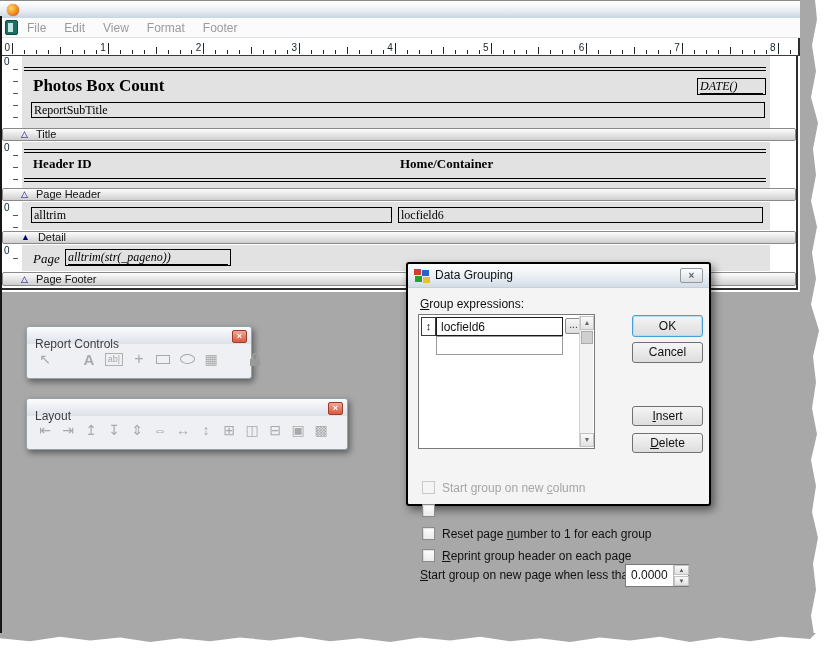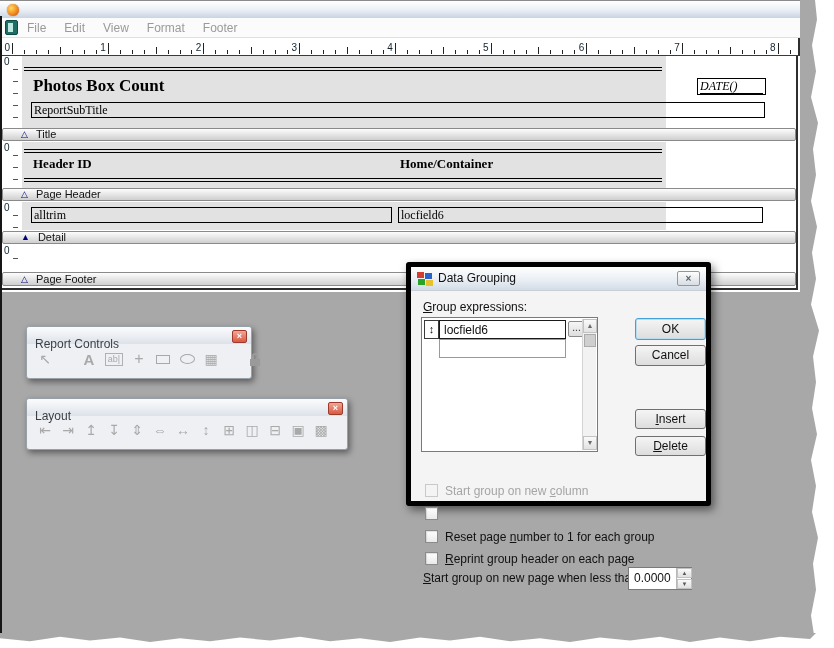--- a/index.html
+++ b/index.html
@@ -29,21 +29,21 @@
   .htick{position:absolute;bottom:1px;width:1px;background:#222;}
   .hnum{position:absolute;bottom:2px;width:11px;text-align:right;font-size:10px;color:#10232e;}
 
   
   .design{position:absolute;left:2px;top:56px;width:796px;height:234px;background:#fff;
           border-right:2px solid #2e2e2e;border-bottom:2px solid #2e2e2e;}
   .vruler{position:absolute;left:0;width:17px;background:#fff;}
   .vr-zero{position:absolute;left:2px;top:0;font-size:10px;color:#10232e;}
   .vr-ticks{position:absolute;right:1px;top:13px;bottom:2px;width:5px;
             background:repeating-linear-gradient(to bottom,#555 0 1px,transparent 1px 12px);}
-  .band-content{position:absolute;left:20px;width:644px;background:#e2e2e2;}
+  .band-content{position:absolute;left:20px;width:748px;background:#e2e2e2;}
   .dline{position:absolute;left:2px;right:4px;height:4px;border-top:1px solid #000;border-bottom:1px solid #000;}
   .band-bar{position:absolute;left:0;width:794px;height:13px;border:1px solid #8a8a8a;border-radius:2px;
             background:linear-gradient(#fdfdfd,#cfcfcf);display:flex;align-items:center;font-size:11px;color:#111;}
   .band-tri{margin-left:18px;font-size:9px;color:#00007a;line-height:1;}
   .band-label{margin-left:8px;line-height:1;}
   .serif{font-family:"Liberation Serif",serif;}
   .report-title{position:absolute;left:11px;top:20px;font-size:17px;font-weight:bold;color:#000;}
   .field-box{position:absolute;border:1px solid #000;}
   .field-text{display:block;margin:1px 2px 0 2px;border-bottom:1px solid #000;font-size:12px;
               line-height:13px;color:#000;white-space:nowrap;overflow:hidden;}
@@ -70,21 +70,21 @@
   .shape-rect{width:14px;height:9px;border:1px solid #a8a8a8;}
   .shape-oval{width:15px;height:10px;border:1px solid #a8a8a8;border-radius:50%;}
   .tool-sep{width:1px;height:22px;background:#c6c6c6;margin:0 6px;}
   .lock-icon{position:relative;width:10px;height:13px;}
   .lock-shackle{position:absolute;top:0;left:2px;width:6px;height:7px;border:2px solid #9a9a9a;
                 border-bottom:none;border-radius:4px 4px 0 0;}
   .lock-body{position:absolute;bottom:0;left:0;width:10px;height:7px;background:#9a9a9a;}
 
   
   .dialog{position:absolute;left:406px;top:262px;width:305px;height:244px;background:#f4f4f4;
-          border:5px solid #000000;border-radius:3px;box-shadow:3px 4px 9px rgba(0,0,0,.5);z-index:50;
+          border:2px solid #000000;border-radius:3px;box-shadow:3px 4px 9px rgba(0,0,0,.5);z-index:50;
           font-size:12px;color:#111;}
   .dlg-titlebar{position:absolute;left:0;top:0;right:0;height:24px;border-radius:3px 3px 0 0;
                 background:linear-gradient(#ffffff,#e8edf3 60%,#d2dce7);border-bottom:1px solid #c8cfd7;}
   .dlg-icon{position:absolute;left:6px;top:5px;width:16px;height:13px;}
   .dlg-icon i{position:absolute;width:7px;height:6px;}
   .dlg-title{position:absolute;left:27px;top:4px;font-size:12px;color:#101010;}
   .dlg-close{position:absolute;right:6px;top:4px;width:23px;height:15px;border:1px solid #8f98a1;
              border-radius:2px;background:linear-gradient(#fdfdfd,#d8dde2);color:#5a636c;font-size:10px;
              font-weight:bold;text-align:center;line-height:13px;}
   .dlg-label{position:absolute;font-size:12px;color:#101010;}
@@ -284,20 +284,26 @@
       <div class="field-box" style="left:376px;top:5px;width:365px;height:16px">
         <span class="field-text serif">locfield6</span>
       </div>
     </div>
 
     <div class="band-bar" style="top:175px">
       <span class="band-tri">▲</span>
       <span class="band-label">Detail</span>
     </div>
 
+    <div class="band-content" style="top:189px;height:26px">
+      <div class="page-label serif italic" style="left:11px;top:6px">Page</div>
+      <div class="field-box" style="left:43px;top:4px;width:166px;height:17px">
+        <span class="field-text serif italic">alltrim(str(_pageno))</span>
+      </div>
+    </div>
 
     <div class="band-bar" style="top:216px;height:14px">
       <span class="band-tri">△</span>
       <span class="band-label">Page Footer</span>
     </div>
   </div>
 
   <div class="workspace"></div>
 
   <div class="palette" style="left:26px;top:326px;width:226px;height:53px">

